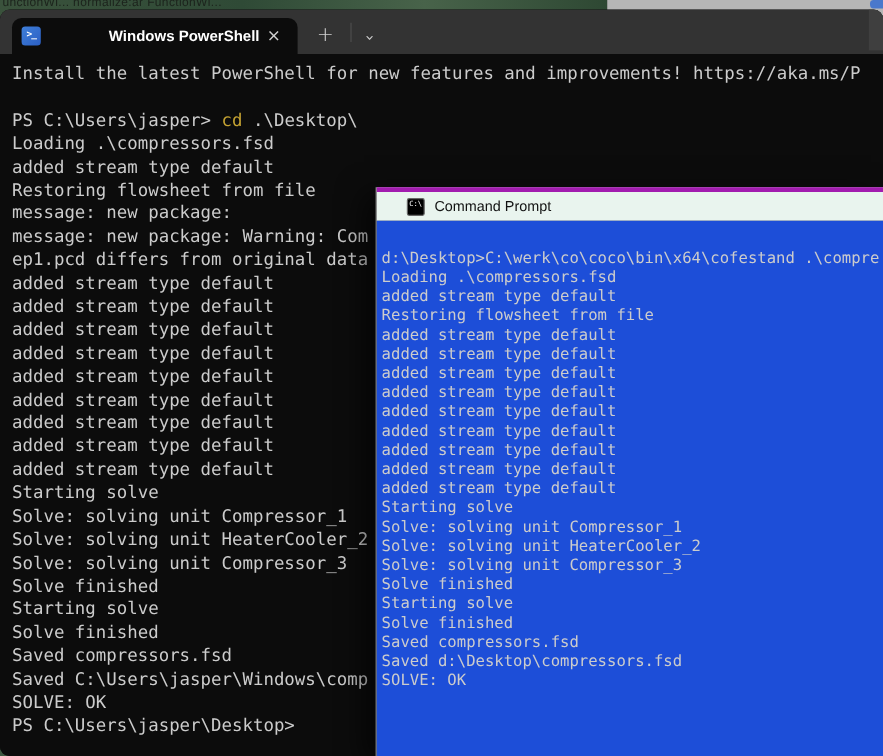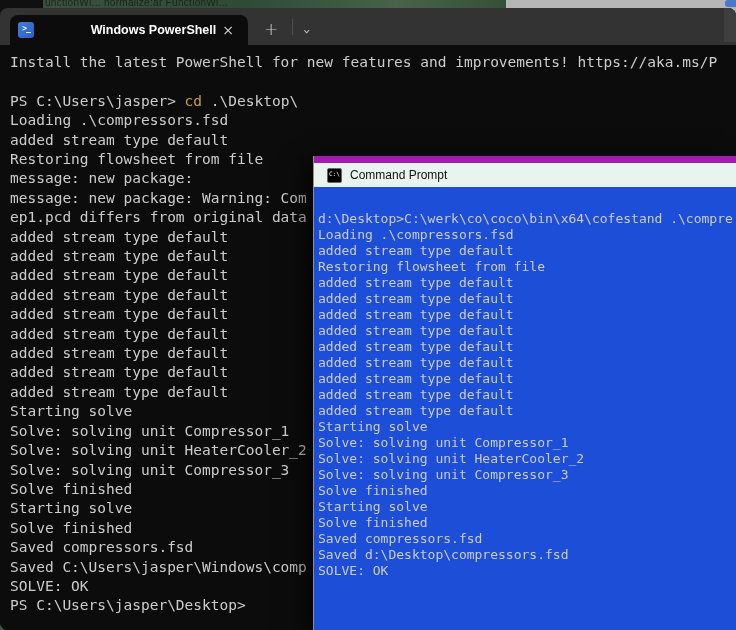--- a/index.html
+++ b/index.html
@@ -2,21 +2,21 @@
 <html><head>
 <meta charset="utf-8">
 <style>
   html,body{margin:0;padding:0;background:#101010;}
   #stage{position:relative;width:736px;height:630px;overflow:hidden;
          font-family:"DejaVu Sans Mono","Liberation Mono",monospace;}
 
   
   .backdrop{position:absolute;top:0;left:0;width:736px;height:14px;}
   .bd-green{position:absolute;top:0;left:0;width:506px;height:14px;
-            background:linear-gradient(90deg,#3a523c,#2f4a36 40%,#48634a 70%,#2e4833);overflow:hidden;margin-left:43px;}
+            background:linear-gradient(90deg,#3a523c,#2f4a36 40%,#48634a 70%,#2e4833);overflow:hidden;}
   .bd-strip-text{position:absolute;top:-3px;left:2px;font-family:"Liberation Sans",sans-serif;
             font-size:10px;color:#1c231c;white-space:nowrap;letter-spacing:.3px;}
   .bd-gray{position:absolute;top:0;left:506px;right:0;height:14px;background:#b6b6b6;}
   .bd-blue{position:absolute;top:0;right:0;width:11px;height:7px;background:#4a78cc;border-radius:3px 0 0 3px;}
   .bd-corner{position:absolute;left:0;bottom:0;width:12px;height:12px;background:#3c5740;}
 
   
   .term-window{position:absolute;top:8px;left:0;right:0;bottom:0;background:#0c0c0c;
                border-radius:8px 8px 0 8px;overflow:hidden;z-index:1;}
 
@@ -45,21 +45,21 @@
   .ps-output{padding:8px 0 0 10px;font-size:14.5px;line-height:19.4px;color:#cccccc;}
   .term-line{white-space:pre;min-height:19.4px;overflow:hidden;}
   .seg-d{color:#cccccc;}
   .seg-y{color:#c5a332;}
 
   
   .cmd-window{position:absolute;top:111px;left:313px;right:0;bottom:0;z-index:5;
               border-left:1px solid #8f8f8f;box-shadow:-10px 6px 22px rgba(0,0,0,0.60);
               display:flex;flex-direction:column;}
   .cmd-titlebar{height:24px;background:#e9f4ee;display:flex;align-items:center;
-              padding-left:13px;flex:none;border-top:7px solid #a21caf;}
+              padding-left:25px;flex:none;border-top:4px solid #a21caf;}
   .cmd-icon{width:13px;height:13px;background:#000;border:1px solid #666;border-radius:2px;
               margin-right:8px;display:flex;align-items:flex-start;justify-content:flex-start;flex:none;}
   .cmd-icon span{color:#fff;font-size:6px;line-height:6px;padding:2px 0 0 1px;
               font-family:"DejaVu Sans Mono",monospace;}
   .cmd-title{font-family:"Liberation Sans",sans-serif;font-size:12px;color:#111111;}
   .cmd-screen{flex:1;background:#1d4ed8;overflow:hidden;}
   .cmd-output{padding:24px 0 0 4px;font-size:13px;line-height:16px;color:#cccccc;}
   .cmd-output .term-line{min-height:16px;}
   .cursor{display:inline-block;width:8px;height:3px;background:#cccccc;vertical-align:baseline;margin-left:1px;}
 </style>

